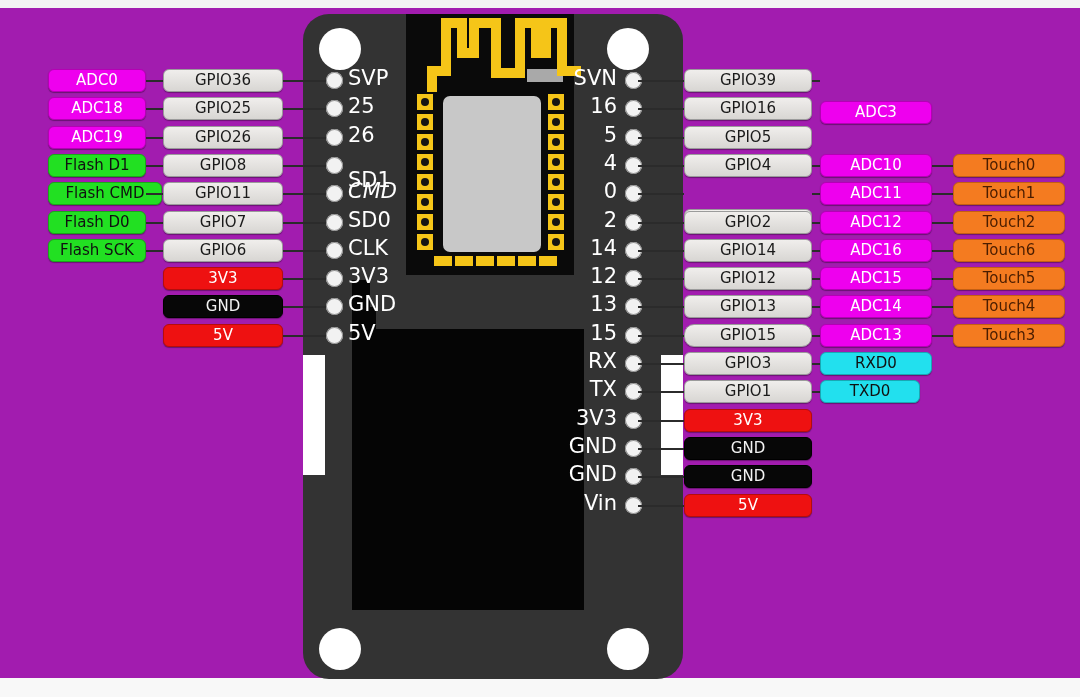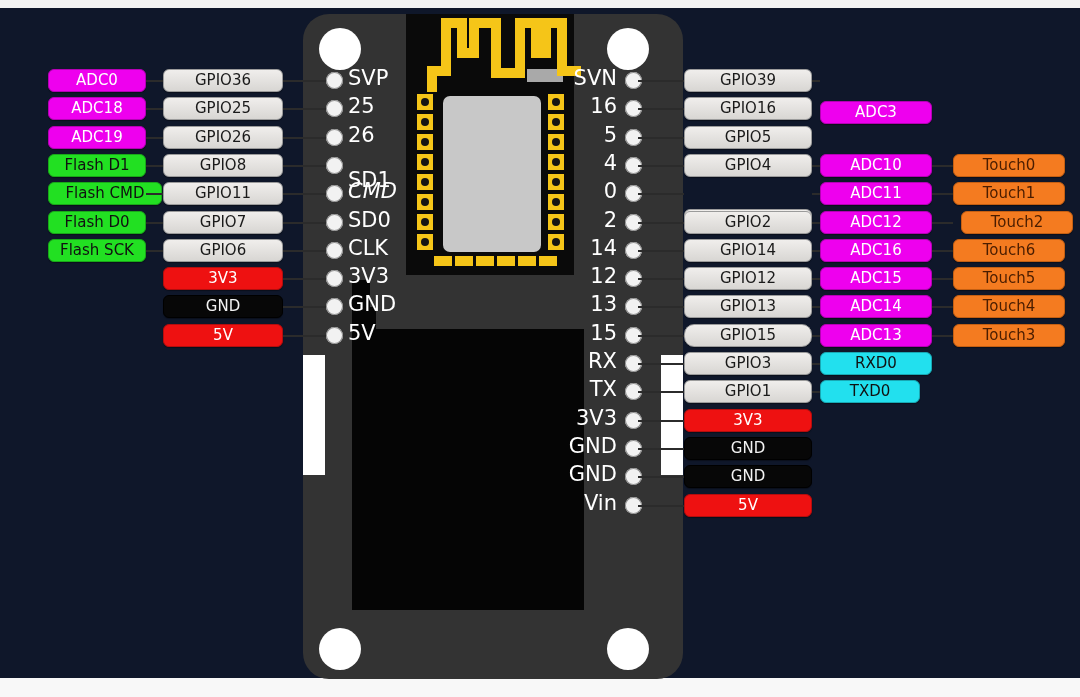--- a/index.html
+++ b/index.html
@@ -2,21 +2,21 @@
 <html><head>
 <meta charset="utf-8">
 <style>
   * { box-sizing: border-box; margin: 0; padding: 0; }
   html, body {
     width: 1080px; height: 697px;
     background: #ffffff;
     font-family: "DejaVu Sans", sans-serif;
     overflow: hidden;
   }
-  #stage { position: relative; width: 1080px; height: 697px; background: #0f172a; padding-left: 20px; }
+  #stage { position: relative; width: 1080px; height: 697px; background: #a21caf; padding-left: 20px; }
 
   .top-strip { position:absolute; left:0; top:0; width:1080px; height:8px; background:#f3f3f3; }
   .bot-strip { position:absolute; left:0; top:678px; width:1080px; height:19px; background:#f8f8f8; }
 
   
   .board {
     position:absolute; left:303px; top:14px; width:380px; height:665px;
     background:#333333; border-radius:26px;
   }
   .board-notch-l { position:absolute; left:303px; top:355px; width:22px; height:120px; background:#ffffff; }
@@ -266,21 +266,21 @@
       <div class="pill adc" style="left: 820px; top: 182px; width: 112px;">ADC11</div>
       <div class="wire" style="left: 932px; top: 193px; width: 21px;"></div>
       <div class="pill touch" style="left: 953px; top: 182px; width: 112px;">Touch1</div>
       <div class="pindot" style="left: 625px; top: 214px;"></div>
       <div class="pinlabel r" style="right: 463px; top: 210px;">2</div>
       <div class="wire" style="left: 638px; top: 222px; width: 46px;"></div>
       <div class="pill gpio" style="left: 684px; top: 211px; width: 128px;">GPIO2</div>
       <div class="wire" style="left: 812px; top: 222px; width: 8px;"></div>
       <div class="pill adc" style="left: 820px; top: 211px; width: 112px;">ADC12</div>
       <div class="wire" style="left: 932px; top: 222px; width: 21px;"></div>
-      <div class="pill touch" style="left: 953px; top: 211px; width: 112px; margin-left: 8px;">Touch2</div>
+      <div class="pill touch" style="left: 953px; top: 211px; width: 112px;">Touch2</div>
       <div class="pindot" style="left: 625px; top: 242px;"></div>
       <div class="pinlabel r" style="right: 463px; top: 238px;">14</div>
       <div class="wire" style="left: 638px; top: 250px; width: 46px;"></div>
       <div class="pill gpio" style="left: 684px; top: 239px; width: 128px;">GPIO14</div>
       <div class="wire" style="left: 812px; top: 250px; width: 8px;"></div>
       <div class="pill adc" style="left: 820px; top: 239px; width: 112px;">ADC16</div>
       <div class="wire" style="left: 932px; top: 250px; width: 21px;"></div>
       <div class="pill touch" style="left: 953px; top: 239px; width: 112px;">Touch6</div>
       <div class="pindot" style="left: 625px; top: 270px;"></div>
       <div class="pinlabel r" style="right: 463px; top: 266px;">12</div>

